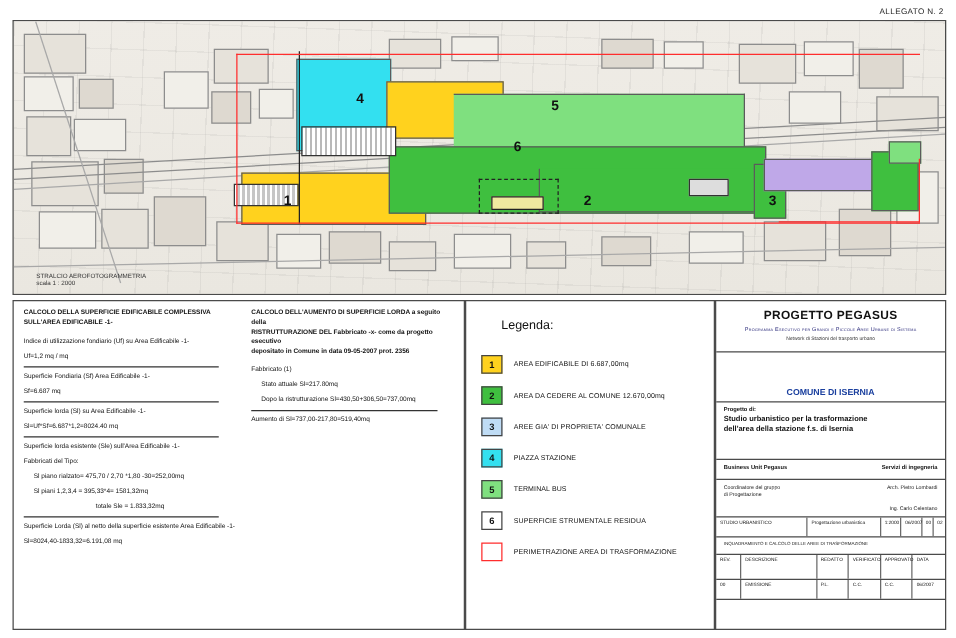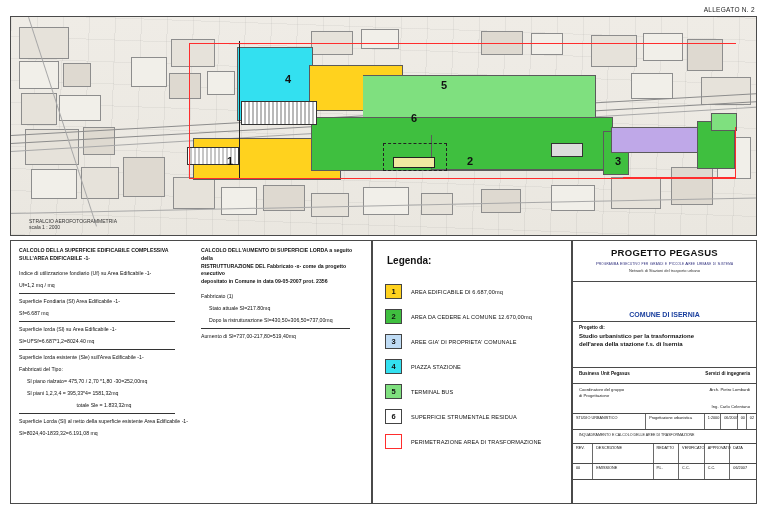--- a/index.html
+++ b/index.html
@@ -43,21 +43,21 @@
 
   .calc-col{position:absolute;top:6px;font-size:5.2px;line-height:1.55;color:#111;}
   .calc-left{left:8px;width:170px;}
   .calc-right{left:190px;width:162px;}
   .calc-title{font-weight:bold;font-size:5.2px;line-height:1.5;margin-bottom:6px;}
   .calc-p{margin:0 0 4px 0;}
   .calc-ind{padding-left:8px;}
   .rule{border-bottom:.7px solid #333;width:92%;margin:3px 0 3px 0;}
 
   
-  .legend-title{position:absolute;left:14px;top:14px;font-size:10px;font-weight:bold;}
+  .legend-title{position:absolute;left:28px;top:14px;font-size:10px;font-weight:normal;}
   .legend-list{position:absolute;left:12px;top:38px;width:180px;}
   .legend-row{display:flex;align-items:center;height:25px;}
   .chip{width:15px;height:13px;border:1px solid #444;margin-right:9px;display:flex;align-items:center;justify-content:center;font-size:7.5px;font-weight:bold;color:#111;flex:0 0 auto;}
   .chip.c1{background:#FFD21E;}
   .chip.c2{background:#3FBF3F;}
   .chip.c3{background:#BFDCF5;}
   .chip.c4{background:#33E0F0;}
   .chip.c5{background:#7FE07F;}
   .chip.c6{background:#ffffff;}
   .chip.cperim{background:#fff;border:1.4px solid #FF2D2D;}

